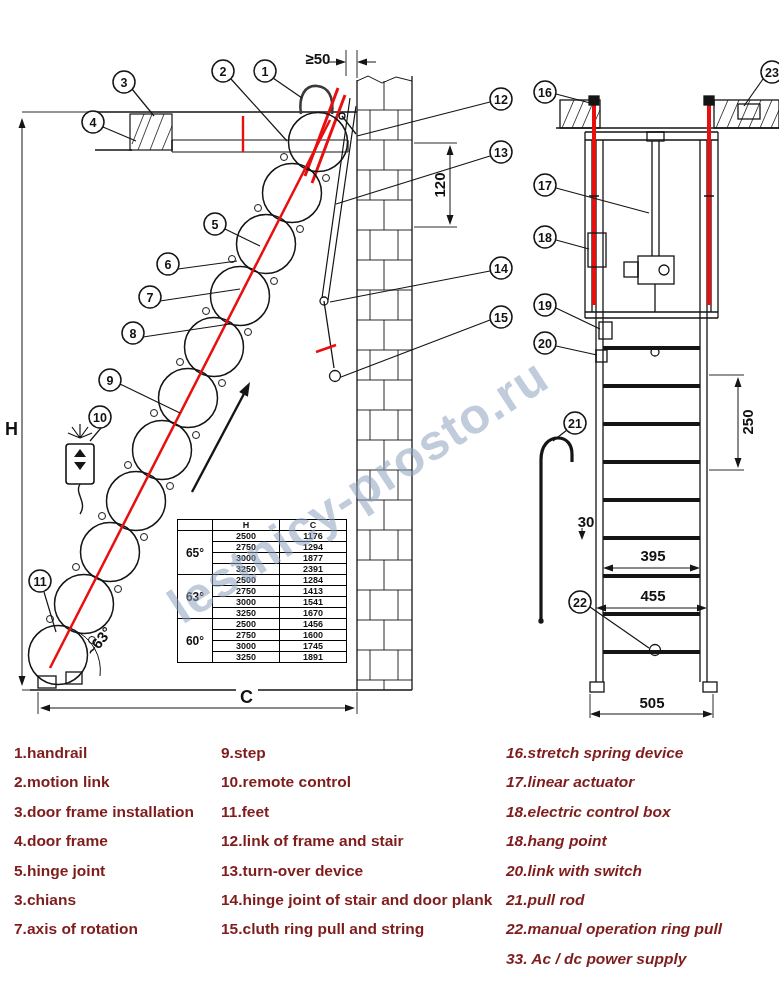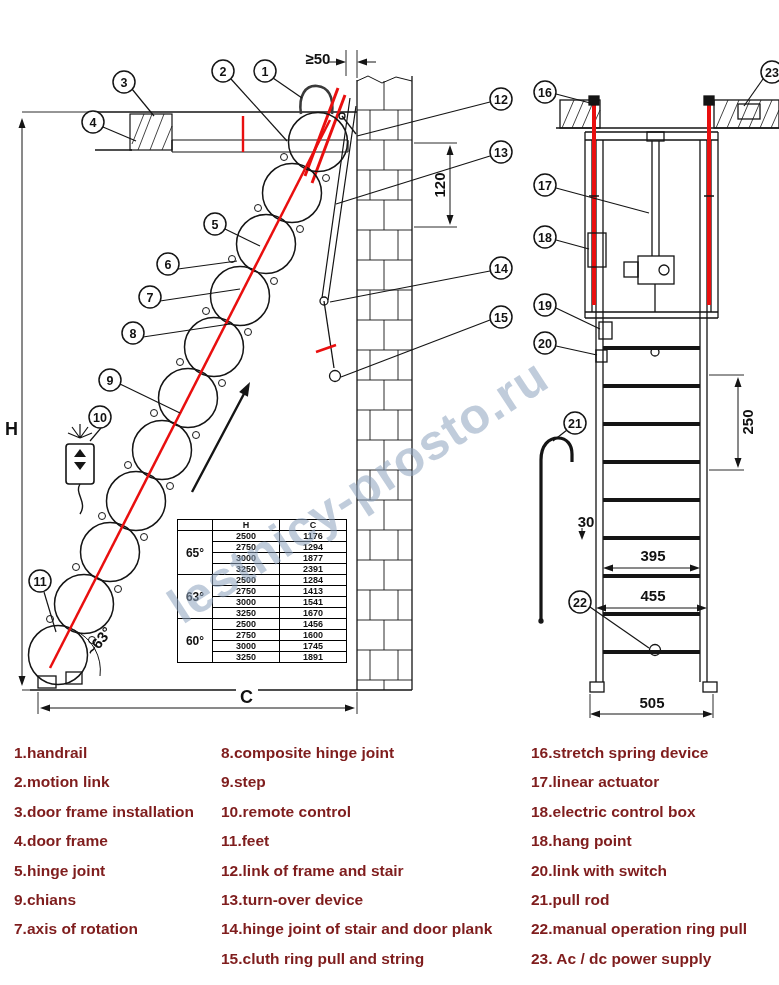--- a/index.html
+++ b/index.html
@@ -16,21 +16,21 @@
   .spec-table{position:absolute;left:177px;top:519px;border-collapse:collapse;background:#fff;z-index:3;}
   .spec-table td{border:1px solid #000;font-size:9px;font-weight:bold;text-align:center;
                  height:10px;line-height:10px;padding:0 2px;color:#111;}
   .spec-table td.ang{width:30px;font-size:12px;}
   .spec-table td.vh{width:62px;}
   .spec-table td.vc{width:62px;}
   .legend{position:absolute;top:738px;left:0;width:779px;height:245px;z-index:2;}
   .legend-col{position:absolute;top:0;}
   .lc1{left:14px;}
   .lc2{left:221px;}
-  .lc3{left:531px;}
+  .lc3{left:506px;font-style:italic;}
   .legend-item{font-size:15.5px;font-weight:bold;color:#7f1d1d;line-height:29.4px;white-space:nowrap;}
 </style>
 </head>
 <body>
 
 <div class="canvas">
 
   <svg width="779" height="735" viewBox="0 0 779 735">
 
     <g stroke="#151515" fill="none" stroke-width="1.3">
@@ -427,38 +427,37 @@
   </tbody>
     </table>
 
   <div class="legend">
     <div class="legend-col lc1">
       <div class="legend-item">1.handrail</div>
       <div class="legend-item">2.motion link</div>
       <div class="legend-item">3.door frame installation</div>
       <div class="legend-item">4.door frame</div>
       <div class="legend-item">5.hinge joint</div>
-      <div class="legend-item">9.chians</div>
+      <div class="legend-item">3.chians</div>
       <div class="legend-item">7.axis of rotation</div>
     </div>
     <div class="legend-col lc2">
-      <div class="legend-item">8.composite hinge joint</div>
       <div class="legend-item">9.step</div>
       <div class="legend-item">10.remote control</div>
       <div class="legend-item">11.feet</div>
       <div class="legend-item">12.link of frame and stair</div>
       <div class="legend-item">13.turn-over device</div>
       <div class="legend-item">14.hinge joint of stair and door plank</div>
       <div class="legend-item">15.cluth ring pull and string</div>
     </div>
     <div class="legend-col lc3">
       <div class="legend-item">16.stretch spring device</div>
       <div class="legend-item">17.linear actuator</div>
       <div class="legend-item">18.electric control box</div>
       <div class="legend-item">18.hang point</div>
       <div class="legend-item">20.link with switch</div>
       <div class="legend-item">21.pull rod</div>
       <div class="legend-item">22.manual operation ring pull</div>
-      <div class="legend-item">23. Ac / dc power supply</div>
+      <div class="legend-item">33. Ac / dc power supply</div>
     </div>
   </div>
 
 </div>
 
 </body></html>

